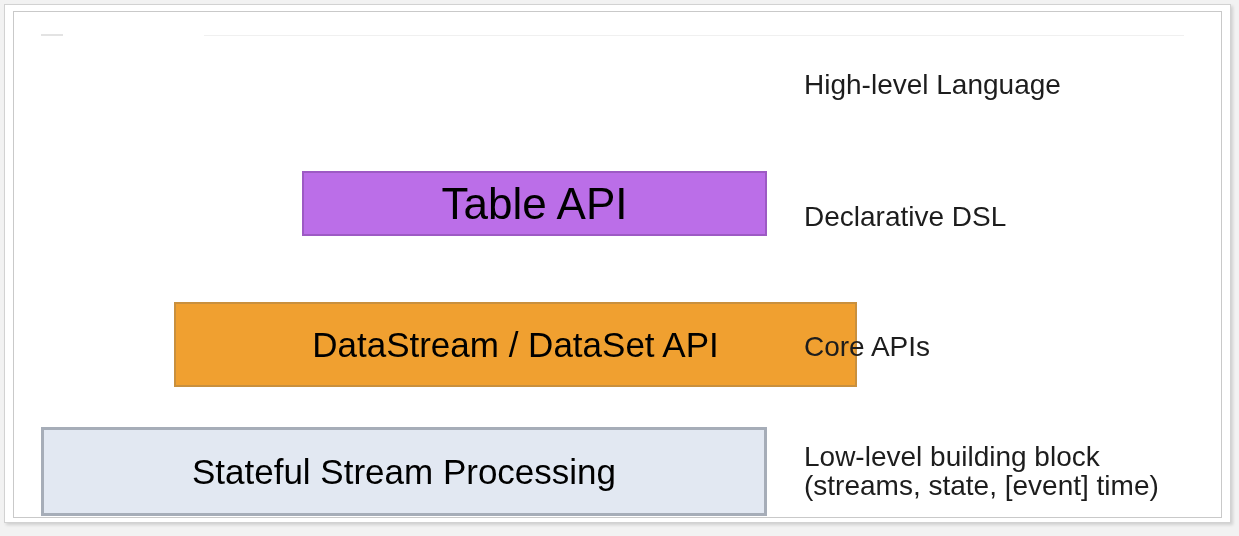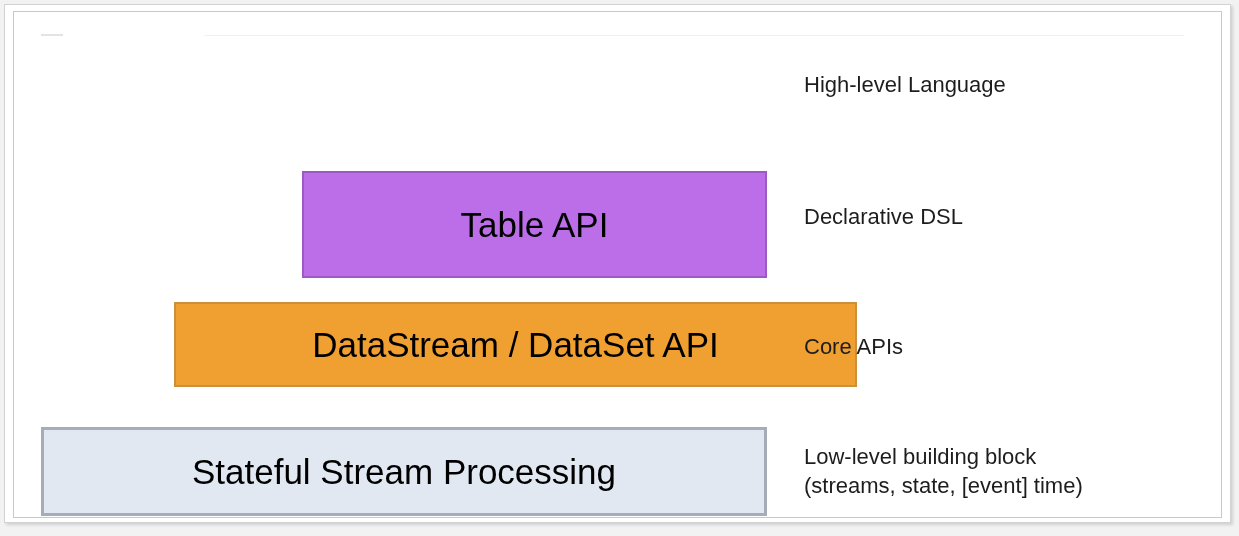--- a/index.html
+++ b/index.html
@@ -88,24 +88,24 @@
     height: 85px;
     background: #e14e6e;
     border: 1px solid #b34259;
     font-size: 35px;
   }
 
   .bar-table {
     left: 288px;
     top: 159px;
     width: 465px;
-    height: 107px;
+    height: 65px;
     background: #bb6ee8;
     border: 2px solid #9d5ac4;
-    font-size: 35px;
+    font-size: 44px;
   }
 
   .bar-datastream {
     left: 160px;
     top: 290px;
     width: 683px;
     height: 85px;
     background: #f0a030;
     border: 2px solid #c9903e;
     font-size: 35px;
@@ -119,21 +119,21 @@
     background: #e2e8f2;
     border: 3px solid #a6adb8;
     font-size: 35px;
   }
 
   
   .note {
     position: absolute;
     left: 790px;
     color: #1d1d1d;
-    font-size: 22px;
+    font-size: 28px;
     line-height: 29px;
     white-space: pre-line;
   }
 
   .note-sql        { top: 58px; }
   .note-table      { top: 190px; }
   .note-datastream { top: 320px; }
   .note-stateful   { top: 430px; }
 </style>
 </head>

